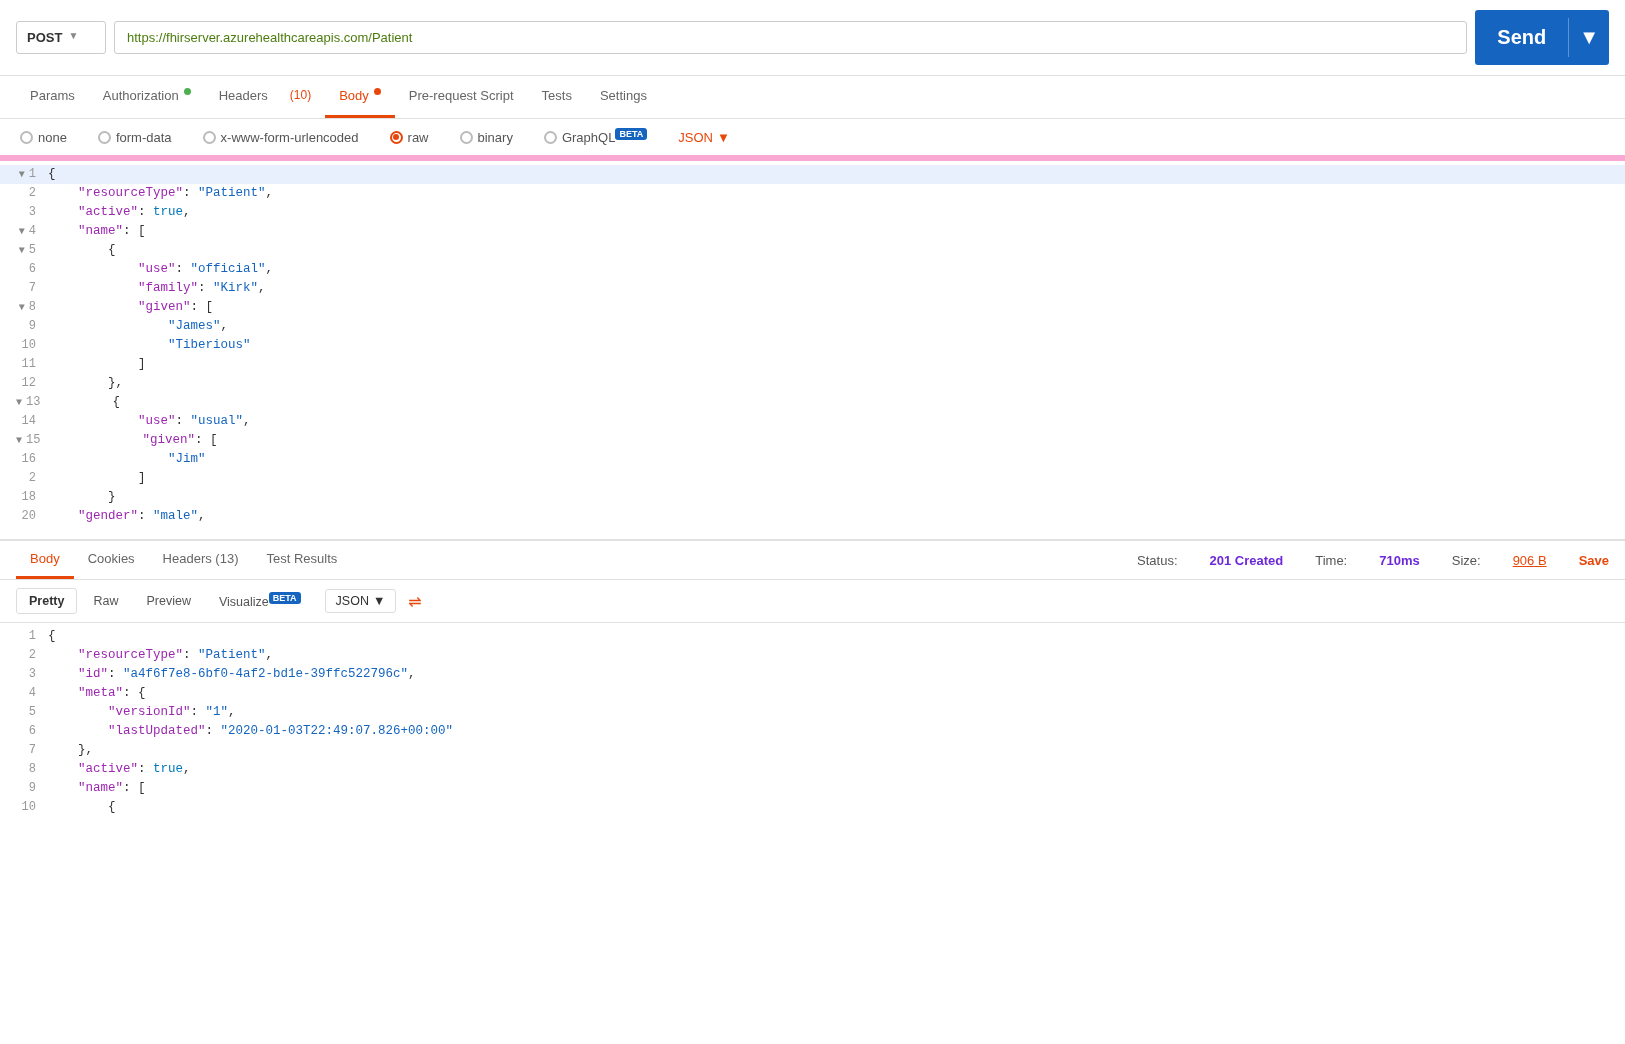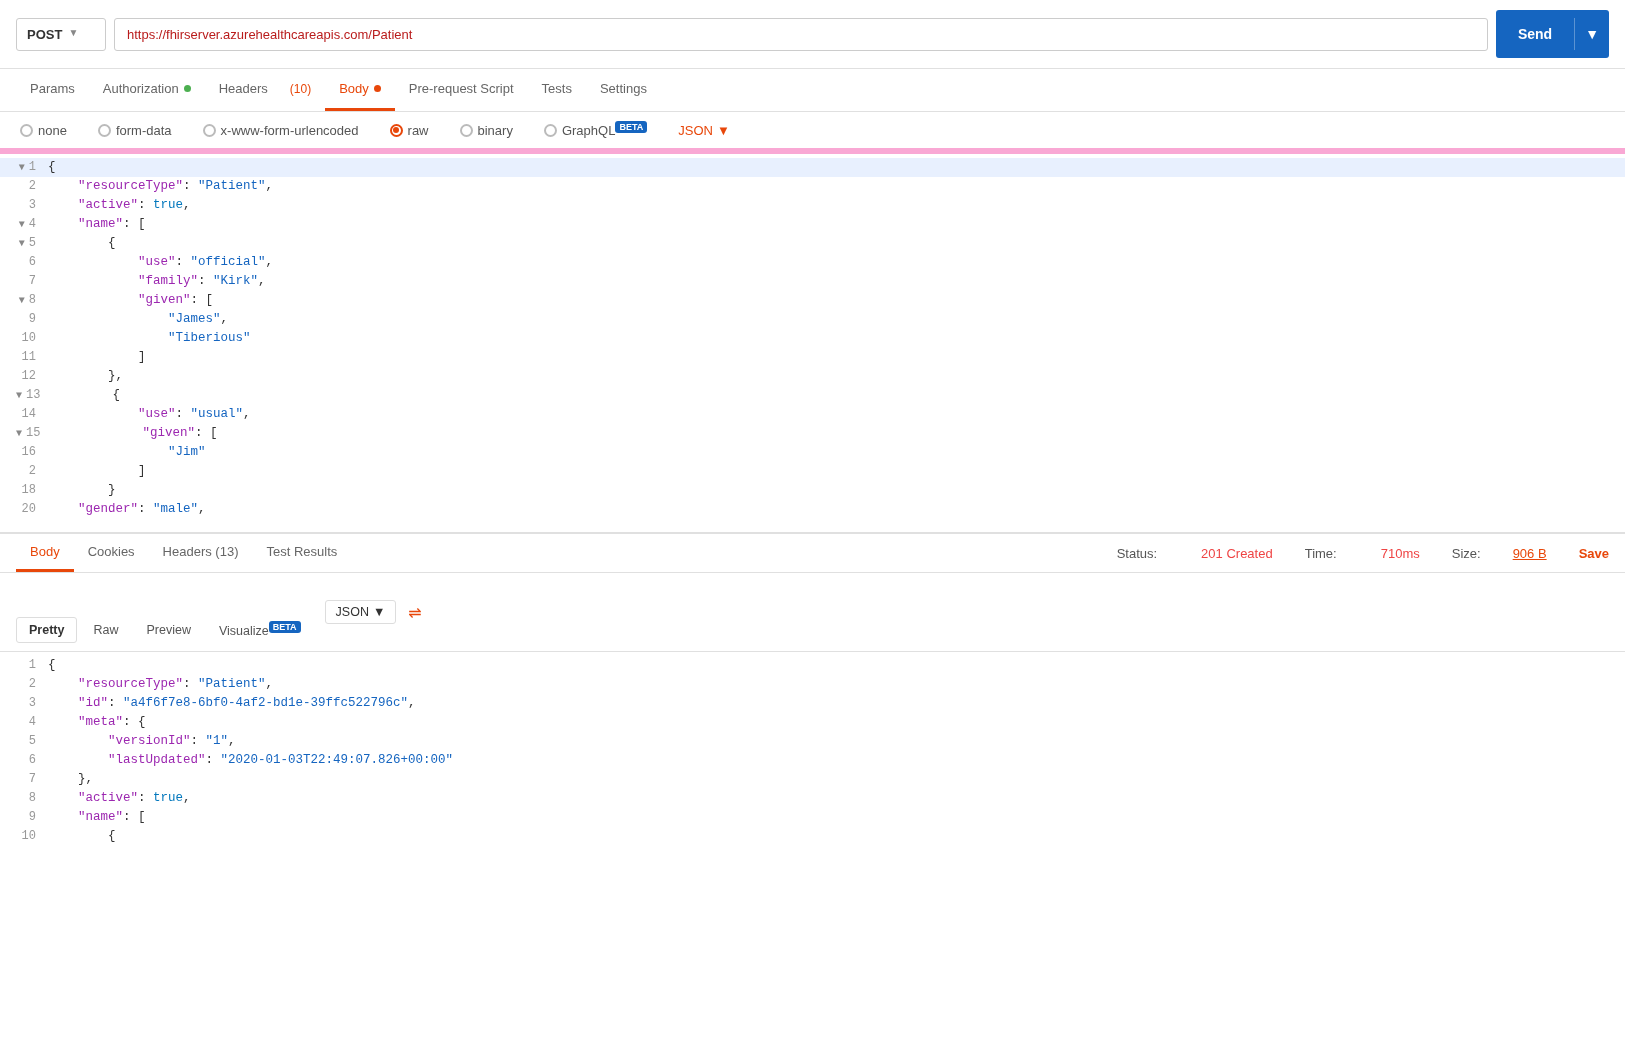--- a/index.html
+++ b/index.html
@@ -36,32 +36,32 @@
     .method-select .chevron {
       color: #888;
       font-size: 10px;
     }
     .url-input {
       flex: 1;
       border: 1px solid #ccc;
       border-radius: 3px;
       padding: 8px 12px;
       font-size: 13px;
-      color: #b91c1c;
+      color: #4d7c0f;
       outline: none;
     }
     .send-btn {
       display: flex;
       align-items: center;
       background: #1565c0;
       color: #fff;
       border: none;
       border-radius: 3px;
       padding: 8px 0;
-      font-size: 14px;
+      font-size: 20px;
       font-weight: 600;
       cursor: pointer;
       gap: 0;
     }
     .send-btn-main {
       padding: 8px 22px;
     }
     .send-btn-arrow {
       border-left: 1px solid rgba(255,255,255,0.3);
       padding: 8px 10px;
@@ -75,21 +75,20 @@
       border-bottom: 1px solid #e0e0e0;
       background: #fff;
     }
     .tab-item {
       padding: 12px 14px;
       font-size: 13px;
       color: #666;
       cursor: pointer;
       border-bottom: 3px solid transparent;
       display: flex;
-      align-items: center;
       gap: 5px;
       white-space: nowrap;
     }
     .tab-item.active {
       color: #e8470a;
       border-bottom-color: #e8470a;
     }
     .tab-item .dot {
       width: 7px;
       height: 7px;
@@ -237,21 +236,21 @@
       border-bottom-color: #e8470a;
     }
     .status-area {
       margin-left: auto;
       display: flex;
       align-items: flex-start;
       gap: 32px;
       font-size: 13px;
     }
     .status-label { color: #555; }
-    .status-value-green { color: #ef4444; font-weight: 400; margin-left: 12px; }
+    .status-value-green { color: #6d28d9; font-weight: 700; }
     .status-value-orange { color: #e8470a; font-weight: 500; text-decoration: underline; }
     .save-btn {
       color: #e8470a;
       font-weight: 600;
       cursor: pointer;
       background: none;
       border: none;
       font-size: 13px;
     }
 
@@ -265,21 +264,20 @@
       background: #fff;
     }
     .resp-fmt-btn {
       padding: 5px 12px;
       border-radius: 3px;
       font-size: 12.5px;
       cursor: pointer;
       border: none;
       background: none;
       color: #555;
-      margin-top: 36px;
     }
     .resp-fmt-btn.active {
       background: #fff;
       color: #333;
       font-weight: 600;
       border: 1px solid #ddd;
     }
     .resp-json-sel {
       display: flex;
       align-items: center;

